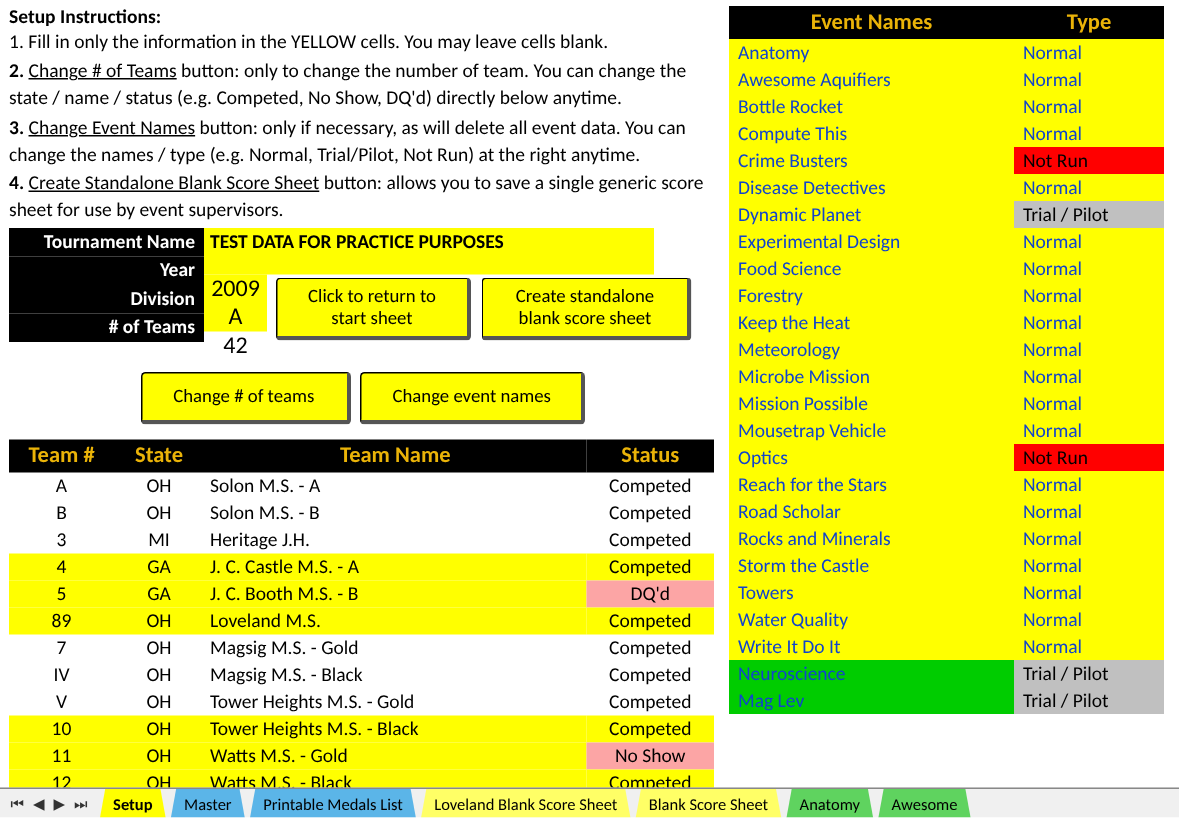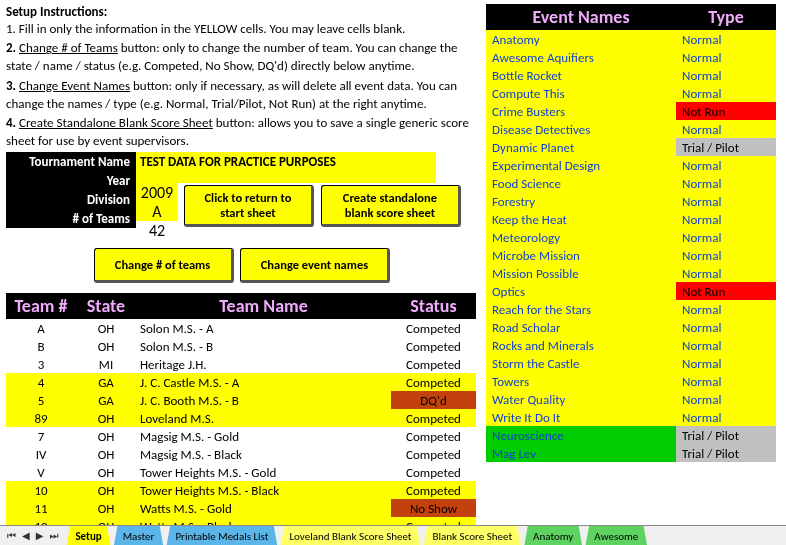--- a/index.html
+++ b/index.html
@@ -11,34 +11,34 @@
   .instr { font-size: 13px; line-height: 1.4; margin-bottom: 1px; }
   .instr u { text-decoration: underline; }
   .tourn-block { display: flex; margin-top: 2px; }
   .tourn-labels { width: 130px; }
   .tourn-labels div { background: #000; color: #fff; font-weight: bold; text-align: right; padding: 2px 6px 2px 2px; font-size: 13px; height: 19px; line-height: 15px; }
   .tourn-vals { width: 42px; }
   .tourn-vals div { text-align: center; font-size: 16px; height: 19px; line-height: 19px; }
   .yellow { background: #ffff00; }
   .tn-name { background: #ffff00; font-weight: bold; padding: 2px 4px; height: 31px; line-height: 15px; display: inline-block; width: 300px; }
   .btn-area { display: inline-block; vertical-align: top; margin-left: 4px; }
-  .btn { background: #ffff00; border: 1px solid #000; border-bottom: 3px solid #555; border-right: 3px solid #555; border-radius: 3px; font-weight: bold; text-align: center; font-size: 12.5px; padding: 4px 8px; cursor: pointer; display: inline-block; margin: 2px; }
+  .btn { background: #ffff00; border: 1px solid #000; border-bottom: 3px solid #555; border-right: 3px solid #555; border-radius: 3px; font-weight: normal; text-align: center; font-size: 12.5px; padding: 4px 8px; cursor: pointer; display: inline-block; margin: 2px; }
   .btn-row { text-align: center; margin-top: 6px; }
   table { border-collapse: collapse; width: 100%; }
-  th { background: #000; color: #f0abfc; font-weight: bold; padding: 2px 4px; font-size: 18px; }
+  th { background: #000; color: #eab308; font-weight: bold; padding: 2px 4px; font-size: 15px; }
   td { padding: 1px 4px; font-size: 13px; text-align: center; height: 18px; }
   .team-table { margin-top: 8px; width: 470px; }
   .team-table td.name { text-align: left; }
   .event-table { width: 290px; }
   .event-table td.ev-name { text-align: left; color: #1144cc; padding-left: 6px; }
   .event-table td.ev-type { text-align: left; color: #1144cc; padding-left: 6px; }
   .red { background: #ff0000 !important; color: #000 !important; }
   .silver { background: #c0c0c0 !important; color: #000 !important; margin-left: 46px; }
   .green { background: #00cc00 !important; }
-  .status-red { background: #c2410c; color: #000; }
+  .status-red { background: #fca5a5; color: #000; }
   .tabs { position: absolute; bottom: 0; left: 0; right: 0; height: 20px; border-top: 1px solid #888; background: #f0f0f0; display: flex; align-items: center; font-size: 11px; overflow: hidden; }
   .tab-nav { display: flex; padding: 0 4px; }
   .tab-nav span { padding: 0 3px; cursor: pointer; font-size: 10px; color: #333; }
   .tab { padding: 15px 10px; border: 1px solid #888; border-bottom: none; margin-left: -1px; cursor: pointer; position: relative; clip-path: polygon(8px 0, calc(100% - 8px) 0, 100% 100%, 0 100%); }
   .tab.active { background: #ffff00; font-weight: bold; }
   .tab.blue { background: #5bb5e8; }
   .tab.yel { background: #ffff66; }
   .tab.grn { background: #5fd35f; }
 </style>
 </head>
@@ -225,20 +225,24 @@
           </tr>
           <tr>
             <td class="ev-name yellow">Microbe Mission</td>
             <td class="ev-type yellow">Normal</td>
           </tr>
           <tr>
             <td class="ev-name yellow">Mission Possible</td>
             <td class="ev-type yellow">Normal</td>
           </tr>
           <tr>
+            <td class="ev-name yellow">Mousetrap Vehicle</td>
+            <td class="ev-type yellow">Normal</td>
+          </tr>
+          <tr>
             <td class="ev-name yellow">Optics</td>
             <td class="ev-type red">Not Run</td>
           </tr>
           <tr>
             <td class="ev-name yellow">Reach for the Stars</td>
             <td class="ev-type yellow">Normal</td>
           </tr>
           <tr>
             <td class="ev-name yellow">Road Scholar</td>
             <td class="ev-type yellow">Normal</td>

